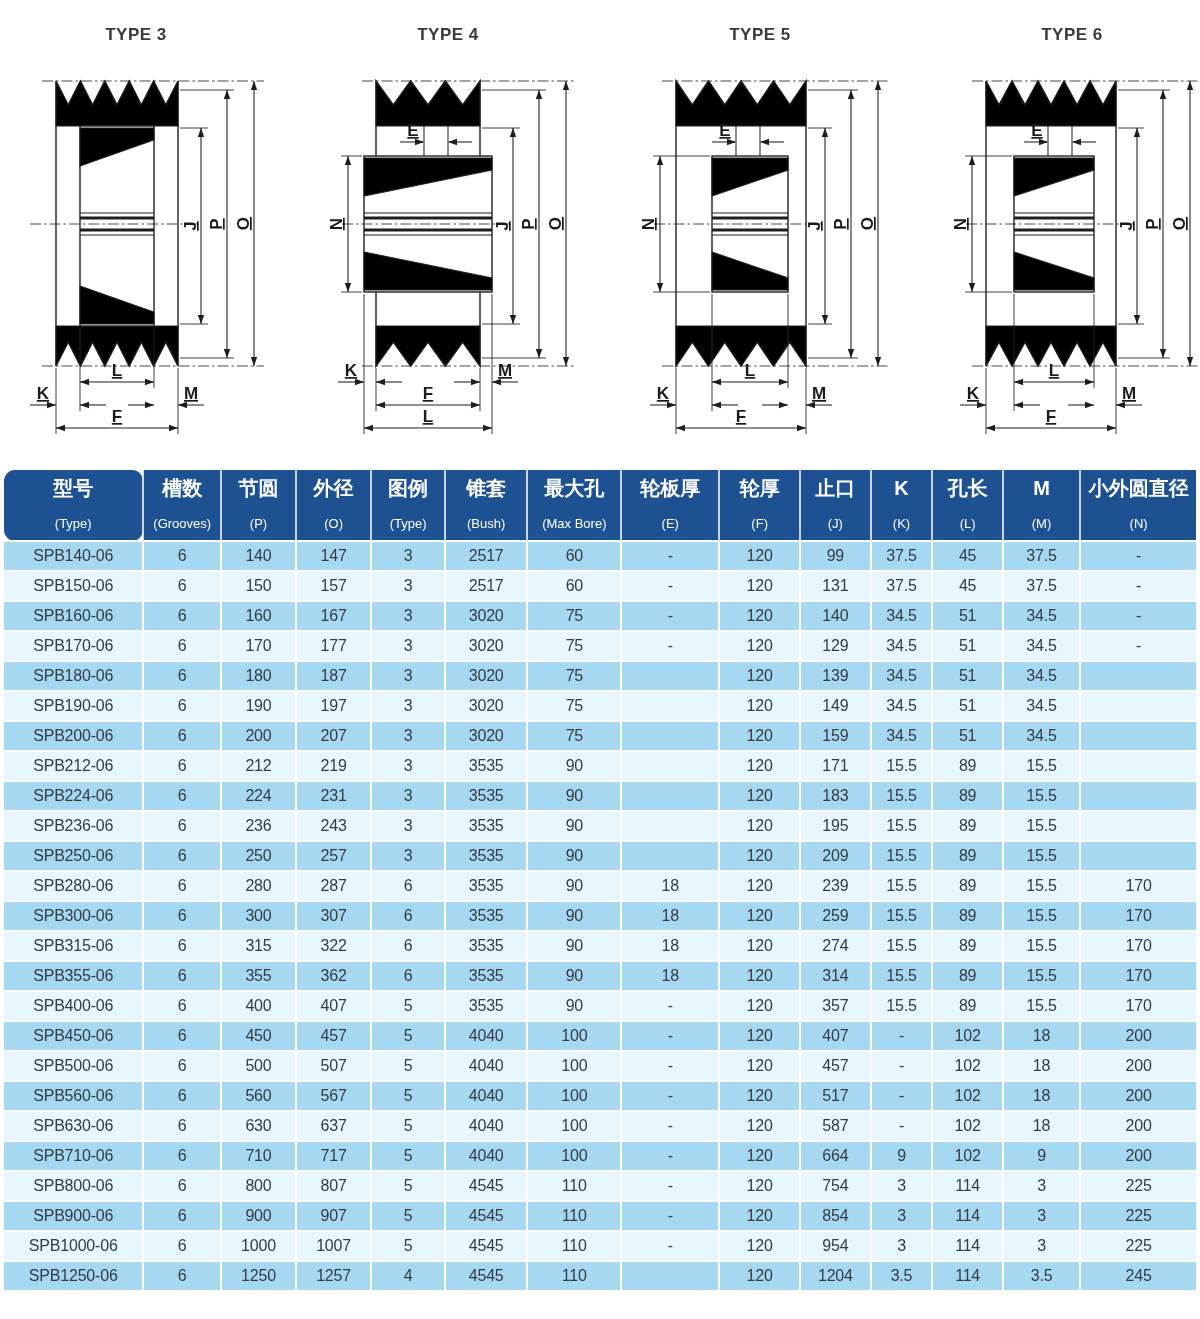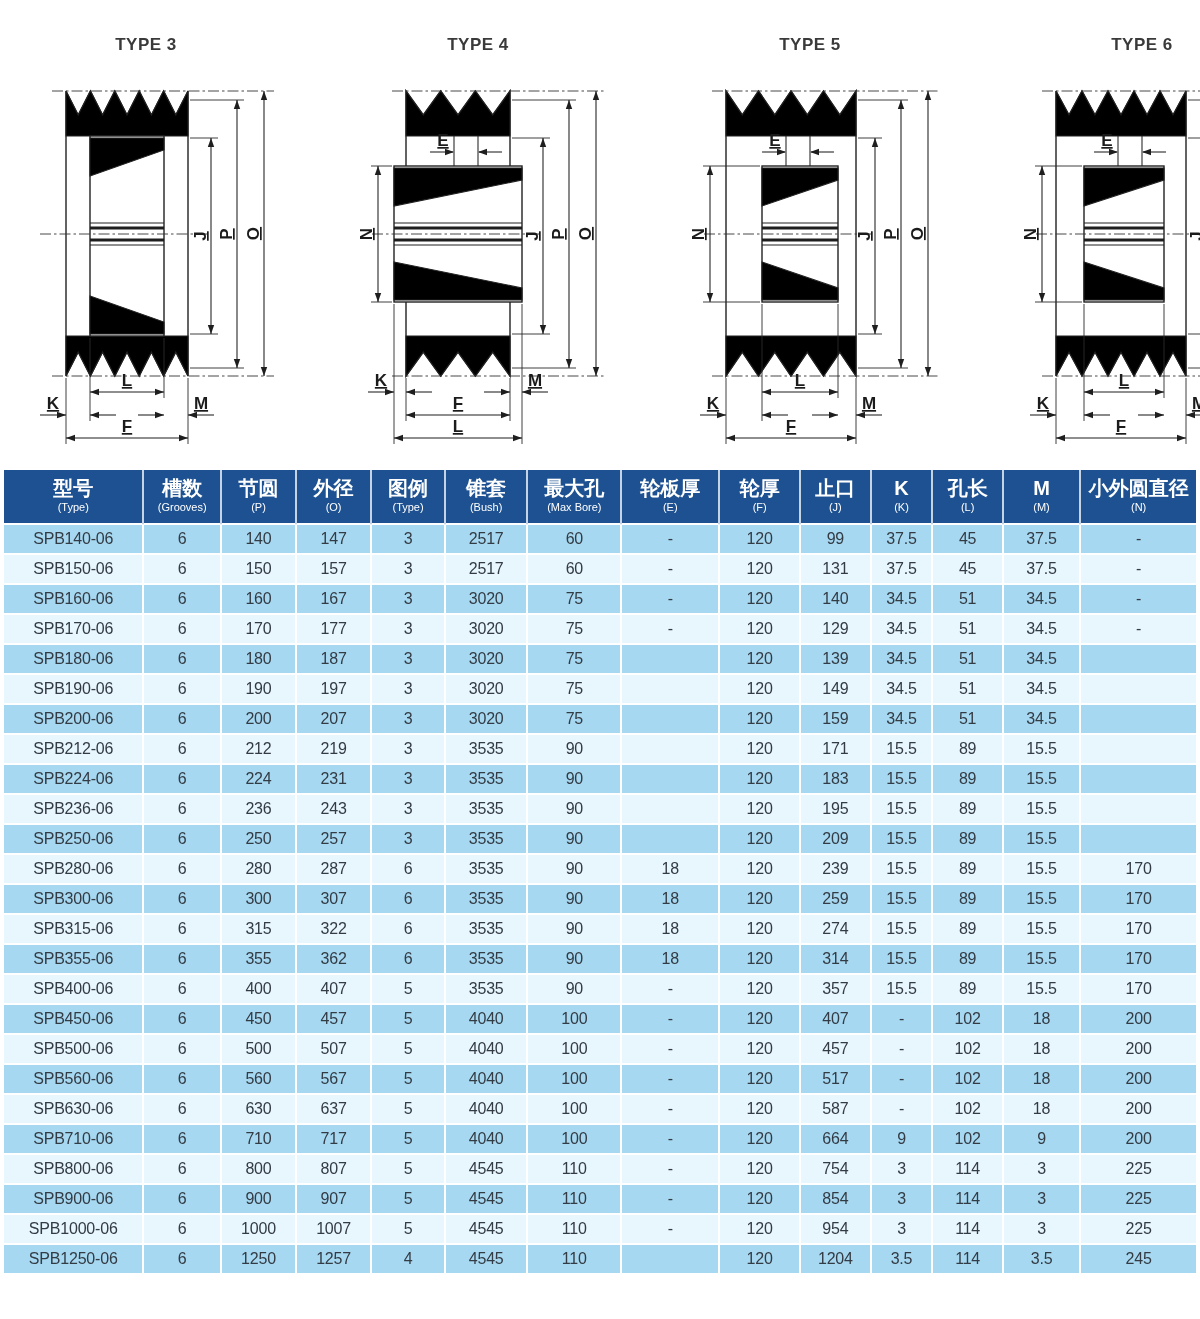--- a/index.html
+++ b/index.html
@@ -1,37 +1,37 @@
 <!DOCTYPE html>
 <html><head>
 <meta charset="utf-8">
 <style>
   html,body{margin:0;padding:0;background:#ffffff;}
   body{width:1200px;font-family:"Liberation Sans","DejaVu Sans",sans-serif;}
   .page{width:1200px;height:1319px;background:#fff;overflow:hidden;}
 
   
   .diagrams{display:flex;width:1200px;height:470px;}
-  .diagram{width:300px;height:373px;margin:16px;}
+  .diagram{width:300px;height:373px;margin:6px;}
   .dtitle{font:700 17px "Liberation Sans","DejaVu Sans",sans-serif;fill:#3a3a3a;letter-spacing:.5px;}
   .dlab{font:600 17px "Liberation Sans","DejaVu Sans",sans-serif;fill:#1b1b1b;text-decoration:underline;}
   .solid{fill:#ffffff;stroke:#222;stroke-width:1.4;}
   .thin{stroke:#222;stroke-width:1.05;fill:none;}
   path.thin{fill:inherit;}
   .dim{stroke:#1e1e1e;stroke-width:1.05;}
   .ext{stroke:#2a2a2a;stroke-width:.9;}
   .cl{stroke:#333;stroke-width:.9;stroke-dasharray:11 3 2.5 3;}
 
   
   .table-wrap{padding:0 4px;}
   table.spec{width:1192px;border-collapse:collapse;table-layout:fixed;}
   thead th{background:#1d5191;color:#fff;vertical-align:middle;padding:7px 1px 8px 1px;border-left:2px solid rgba(255,255,255,.75);}
-  thead th:first-child{border-left:none;}
+  thead th:first-child{border-left:none;border-radius:11px;}
   thead th .zh{font-size:20px;font-weight:700;line-height:1.15;}
-  thead th .en{font-size:11px;font-weight:400;line-height:1.25;margin-top:1px;}
+  thead th .en{font-size:13px;font-weight:400;line-height:1.25;margin-top:16px;}
   tbody td{height:28px;padding:0;text-align:center;font-size:16px;color:#333b44;
            border-left:2px solid #fff;border-top:2px solid #fff;letter-spacing:-.2px;}
   tbody td:first-child{border-left:none;}
   tbody tr:nth-child(odd) td{background:#a6d8f1;}
   tbody tr:nth-child(even) td{background:#e8f6fd;}
 </style>
 </head>
 <body>
 
 <div class="page">

